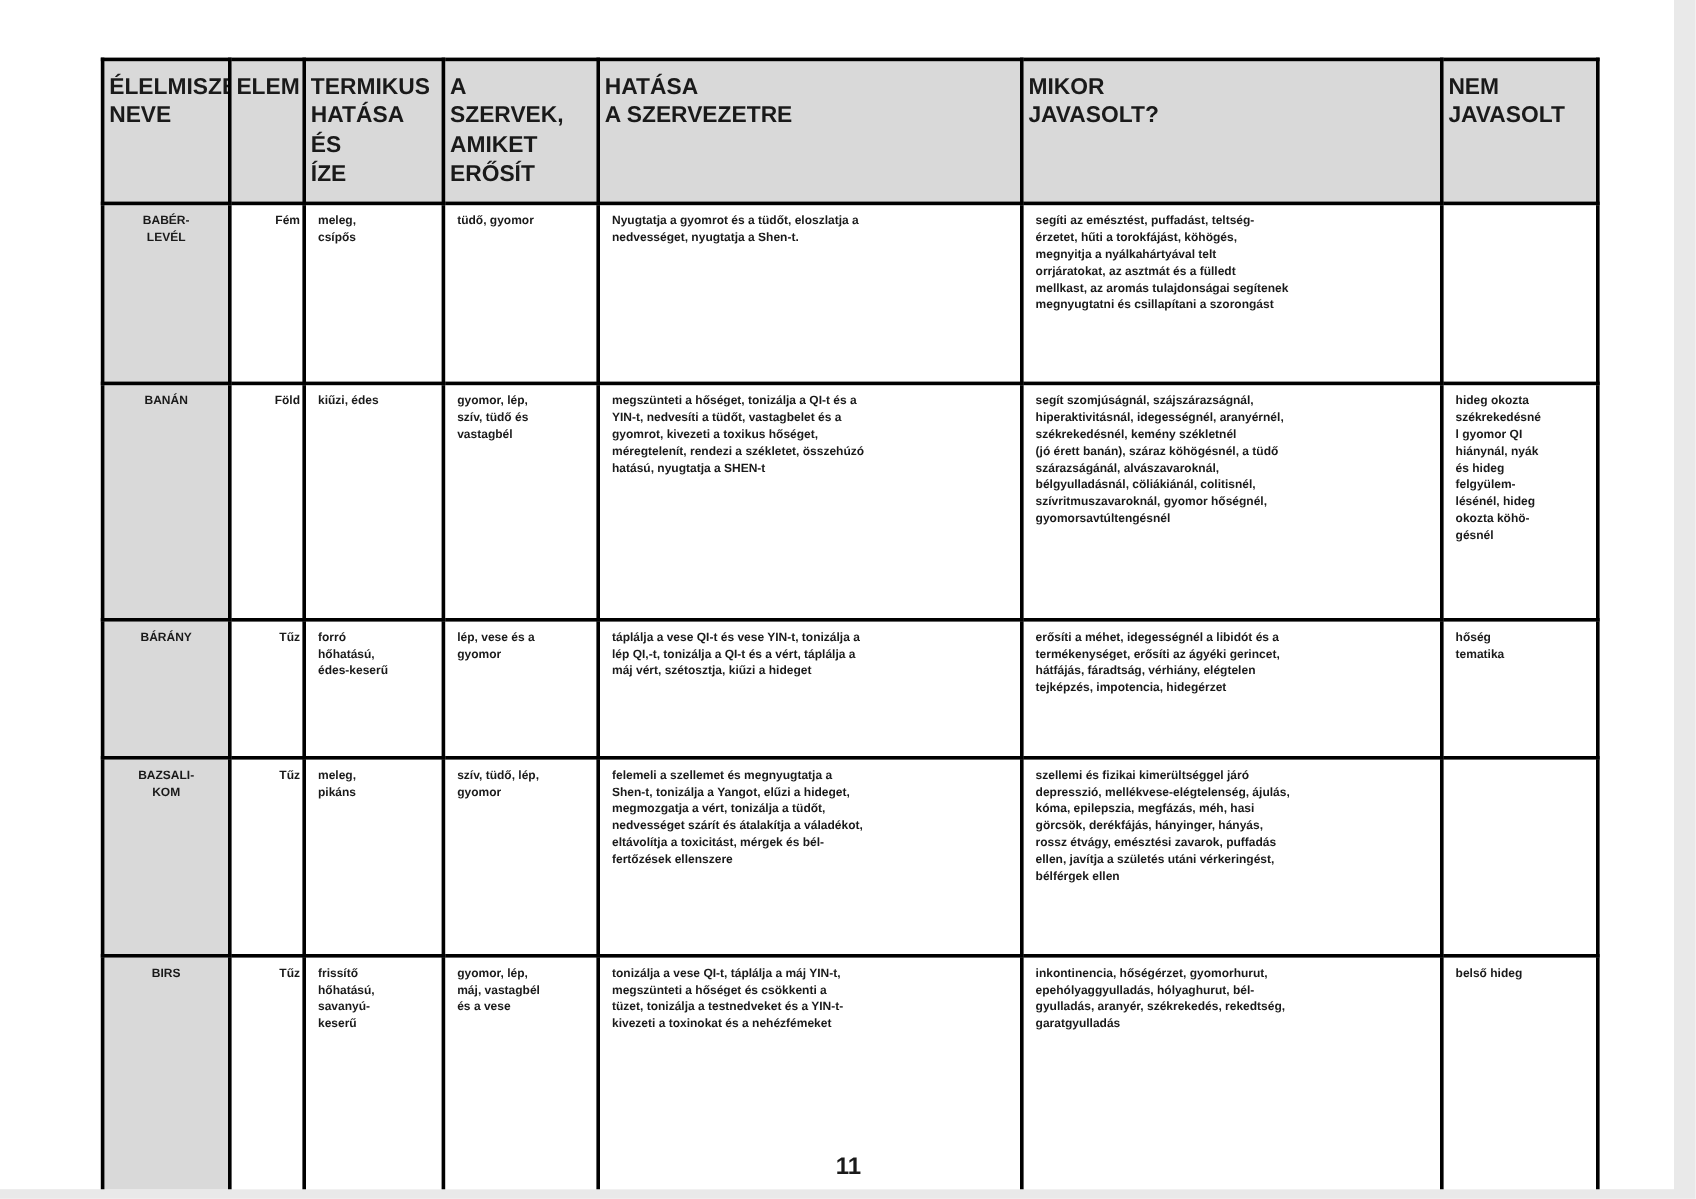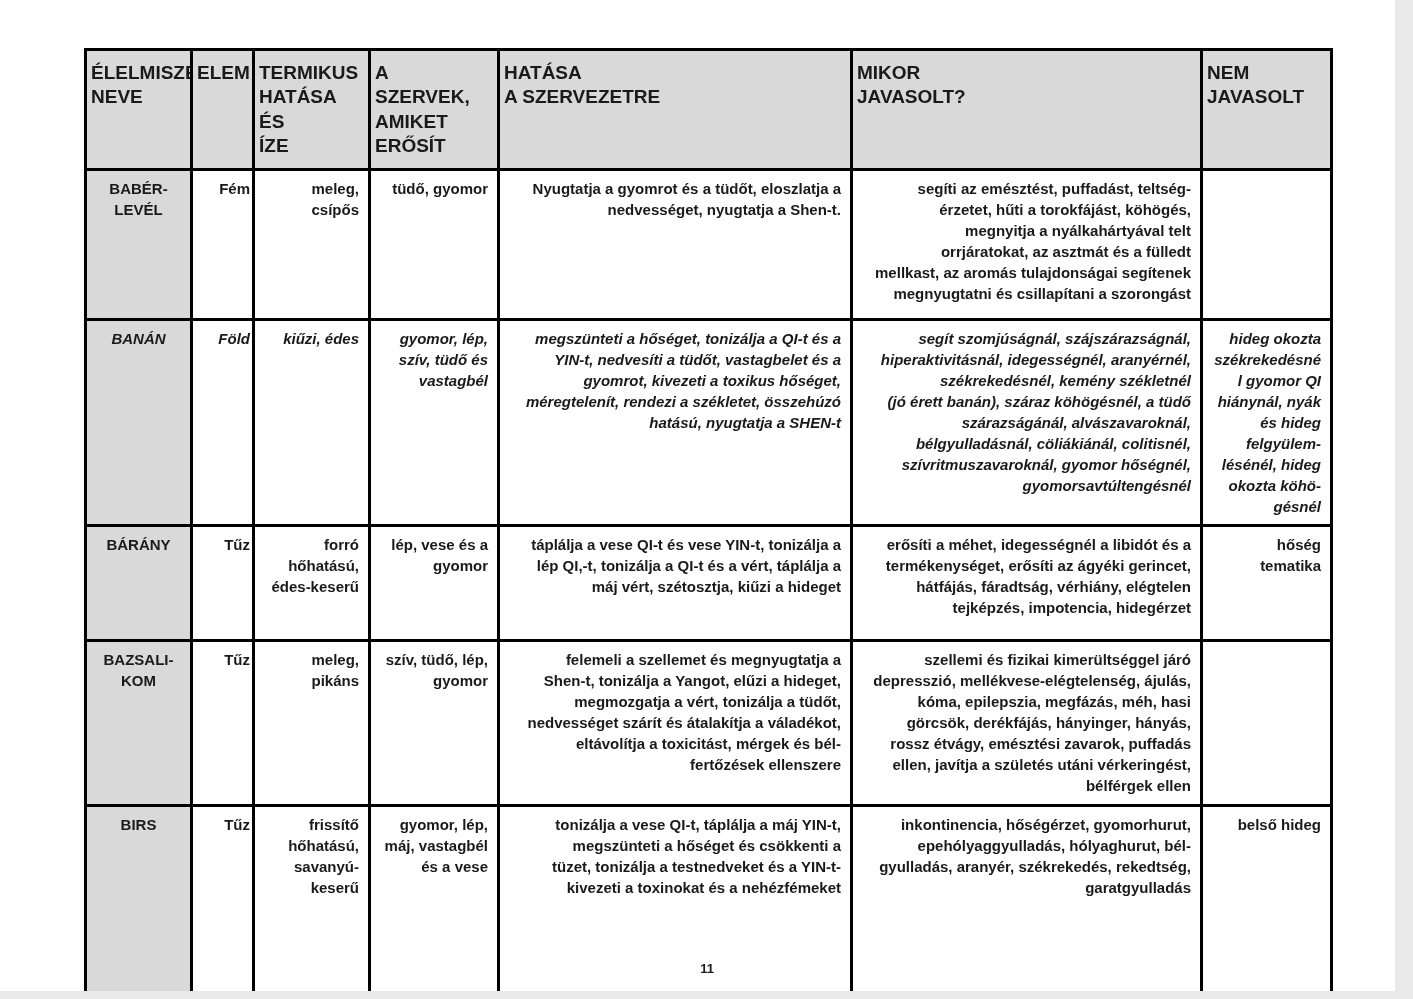--- a/index.html
+++ b/index.html
@@ -24,55 +24,54 @@
     border-collapse: collapse;
     table-layout: fixed;
   }
   th, td {
     border: 3px solid #000000;
     vertical-align: top;
     font-weight: 700;
     white-space: pre-line;
     overflow: hidden;
     color: #1a1a1a;
-    text-align: right;
   }
   th {
     background: #d9d9d9;
     text-align: left;
     font-size: 19px;
     line-height: 1.28;
     padding: 10px 4px;
   }
   td {
-    font-size: 15px;
+    font-size: 10px;
     line-height: 1.4;
     padding: 7px 9px 7px 10px;
     background: #ffffff;
   }
   td.c-name {
     background: #d9d9d9;
     text-align: center;
     padding: 7px 4px;
   }
   td.c-elem { text-align: right; padding: 7px 2px; }
   thead tr { height: 87px; }
   tbody tr.r0 { height: 150px; }
-  tbody tr.r1 { height: 197px; font-style: italic; }
+  tbody tr.r1 { height: 197px; }
   tbody tr.r2 { height: 115px; margin-top: 16px; }
   tbody tr.r3 { height: 165px; }
   tbody tr.r4 { height: 219px; }
   .page-number {
     position: absolute;
     left: 84px;
     top: 961px;
     width: 1246px;
     text-align: center;
     font-weight: 700;
-    font-size: 13px;
+    font-size: 20px;
     color: #1a1a1a;
   }
 </style>
 </head>
 <body>
 
 <div class="page">
   <table class="food-table">
     <colgroup>
       <col style="width:106px">

